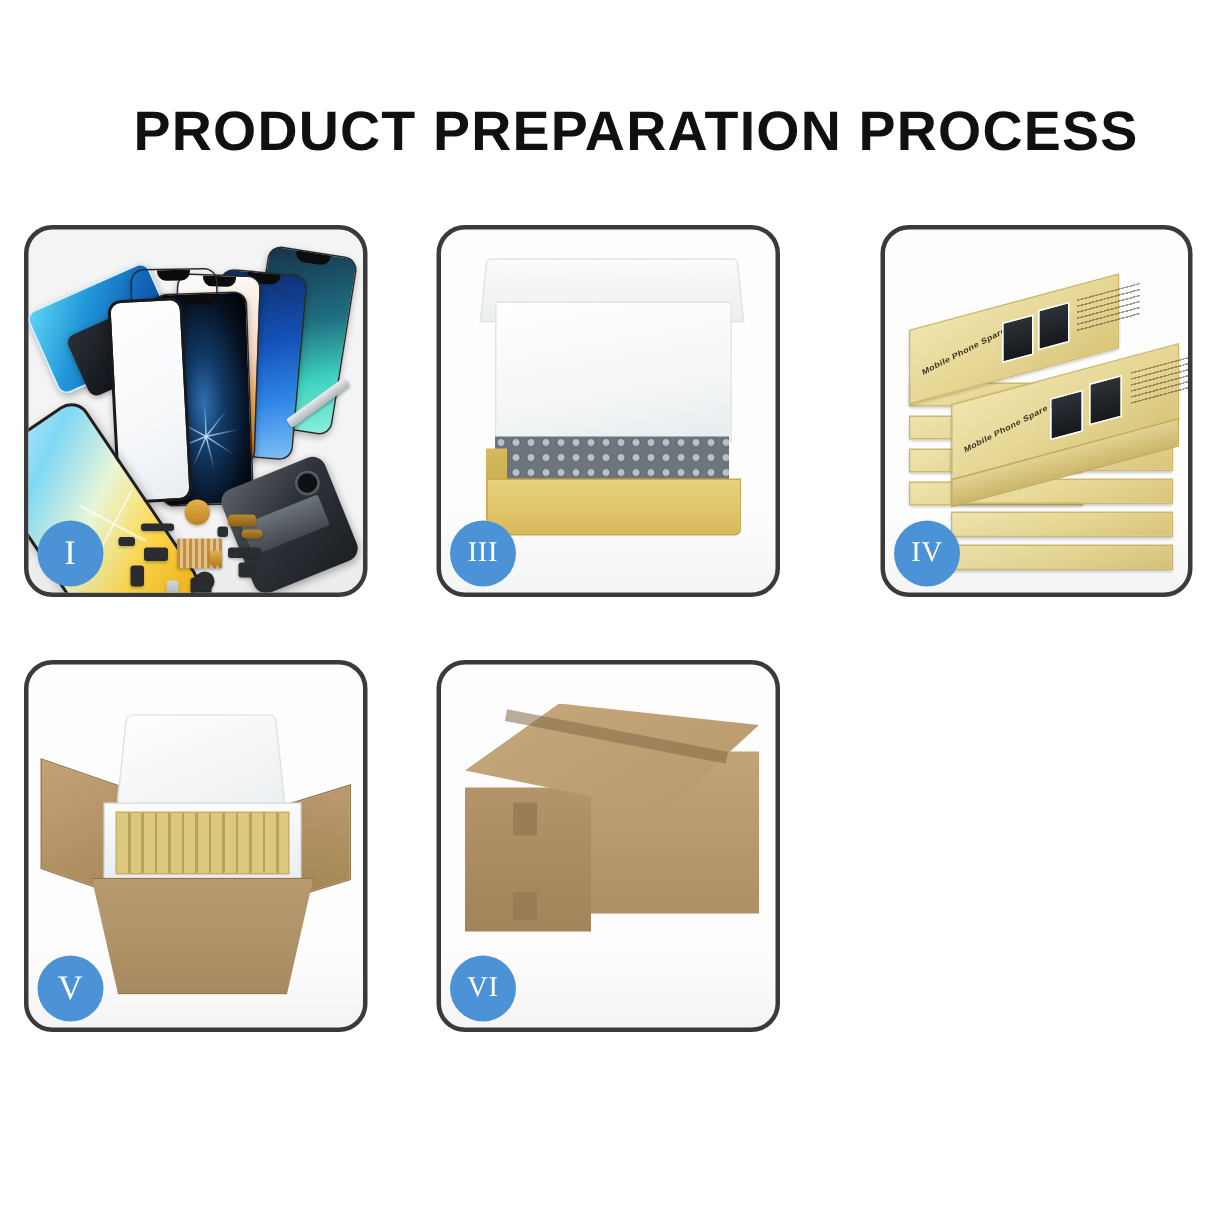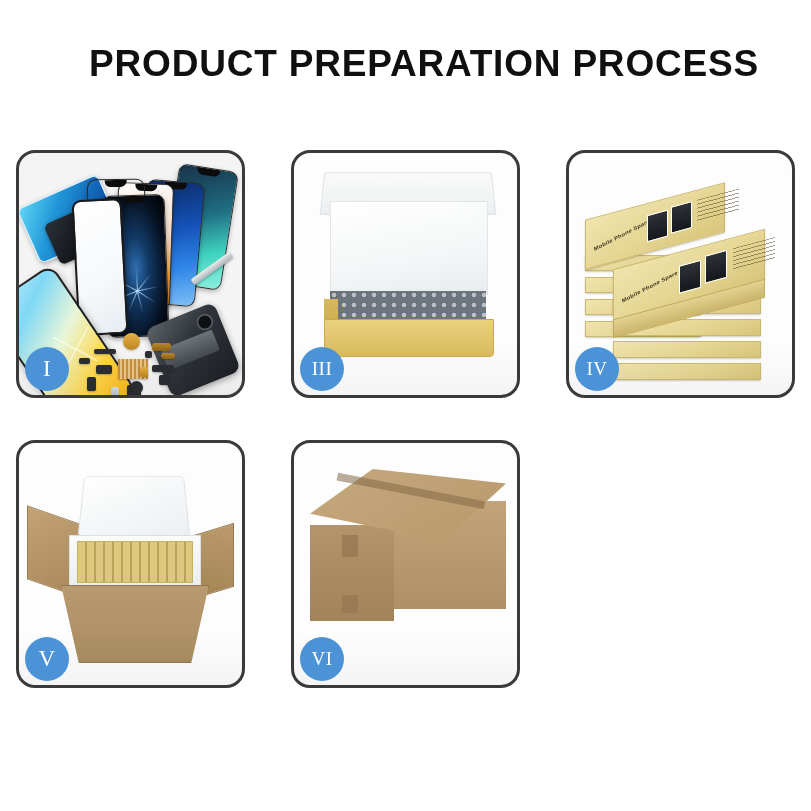--- a/index.html
+++ b/index.html
@@ -11,21 +11,21 @@
     width: 811px;
     height: 811px;
     font-family: "Liberation Sans", sans-serif;
     color: #1a1a1a;
     overflow: hidden;
     position: relative;
   }
 
   
   .header {
-    padding-top: 44px;
+    padding-top: 68px;
     text-align: center;
     margin-left: 37px;
   }
   .page-title {
     font-size: 37px;
     font-weight: 700;
     letter-spacing: 0.8px;
     color: #101010;
     line-height: 1.08;
     margin: 0;
@@ -299,21 +299,21 @@
     border: 1px solid #c9aa4b;
     border-radius: 0 0 4px 4px;
   }
   .box3-side {
     position: absolute; left: 30px; top: 146px;
     width: 14px; height: 56px;
     background: linear-gradient(#d6b95c,#c0a343);
   }
 
   
-  .p4 { background: #fdfdfd; }
+  .p4 { background: #fdfdfd; margin-left: 21px; }
   .stack { position: absolute; left: 16px; top: 24px; width: 200px; height: 200px; }
   .gbox {
     position: absolute;
     border-radius: 2px;
     box-shadow: 0 1px 2px rgba(0,0,0,.2);
   }
   .gbox .top {
     position: absolute; inset: 0;
     background: linear-gradient(160deg,#f0e4ae 0%,#e5d693 55%,#d8c57a 100%);
     border: 1px solid #cdb96c;

